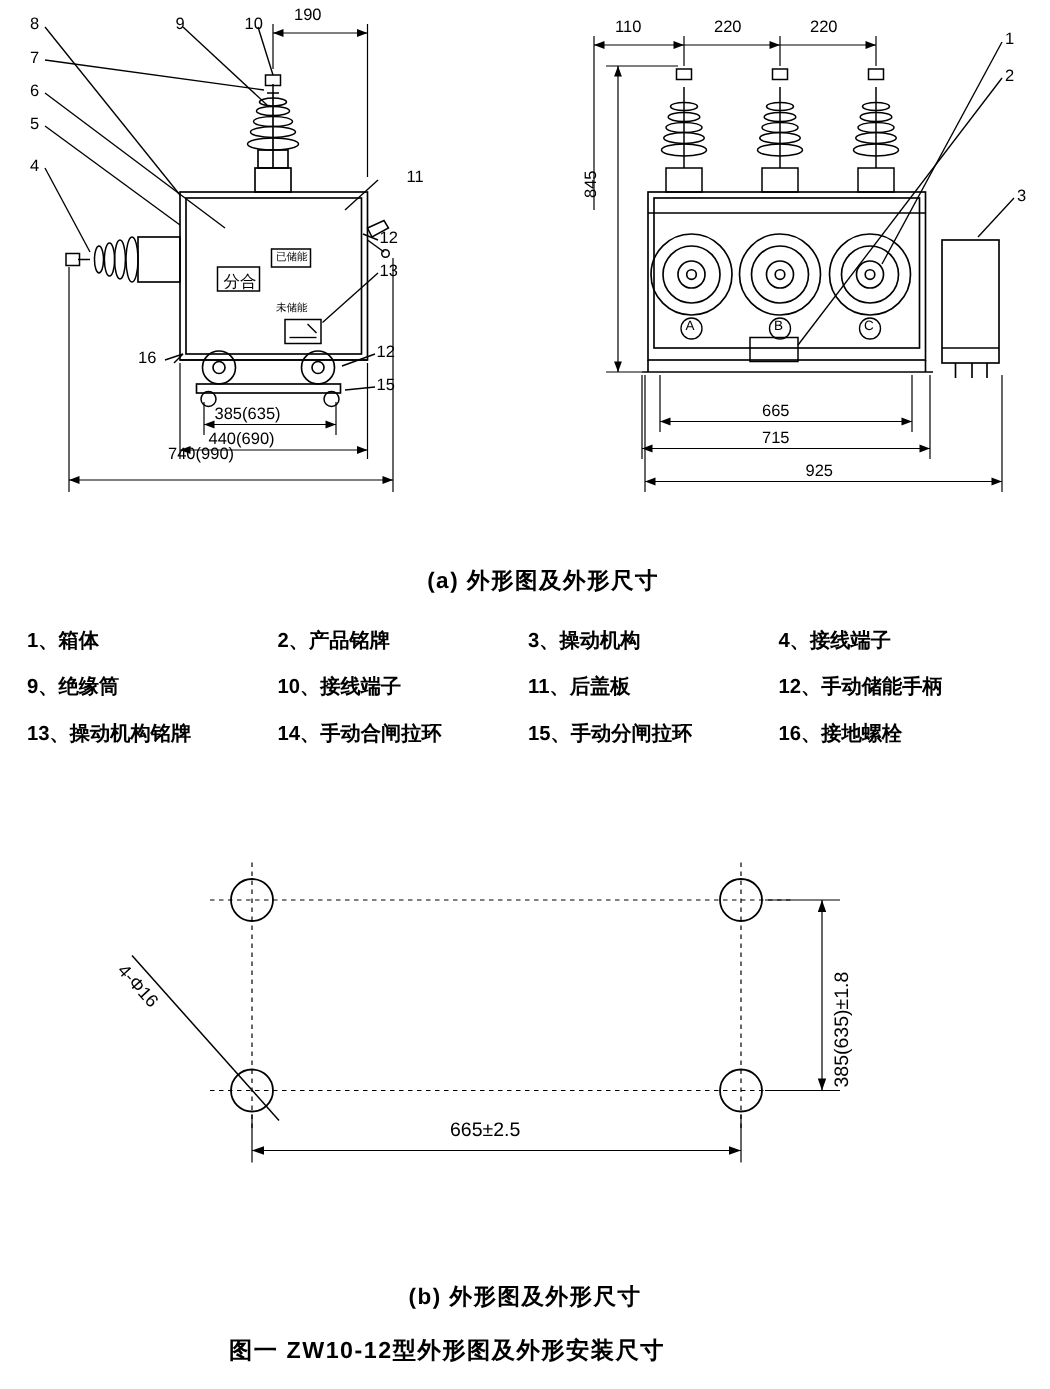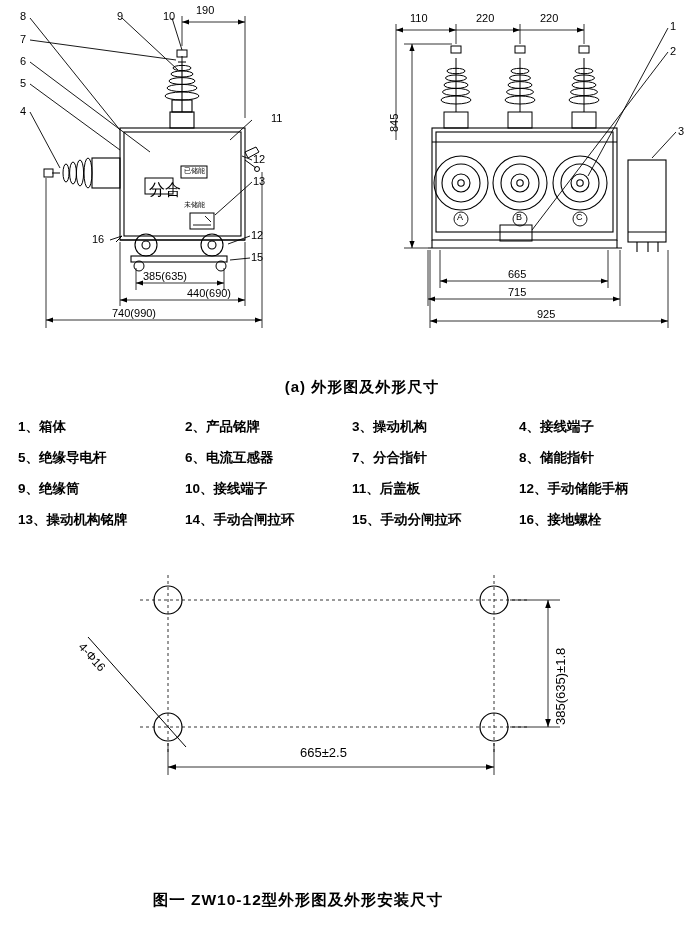--- a/index.html
+++ b/index.html
@@ -272,26 +272,26 @@
   <div class="abs dim" style="left:163px;top:10px;">10</div>
   <div class="abs dim" style="left:253px;top:112px;margin-left:18px;">11</div>
   <div class="abs dim" style="left:253px;top:153px;">12</div>
   <div class="abs dim" style="left:253px;top:175px;">13</div>
   <div class="abs dim" style="left:251px;top:229px;">12</div>
   <div class="abs dim" style="left:251px;top:251px;">15</div>
   <div class="abs dim" style="left:92px;top:233px;">16</div>
 
   <div class="abs dim" style="left:196px;top:4px;">190</div>
   <div class="abs dim" style="left:143px;top:270px;">385(635)</div>
-  <div class="abs dim" style="left:139px;top:287px;margin-left:48px;">440(690)</div>
-  <div class="abs dim" style="left:112px;top:307px;text-align:right;">740(990)</div>
+  <div class="abs dim" style="left:139px;top:287px;">440(690)</div>
+  <div class="abs dim" style="left:112px;top:297px;text-align:right;">740(990)</div>
 
   <div class="abs" style="left:184px;top:166px;font-size:7px;">已储能</div>
   <div class="abs" style="left:184px;top:200px;font-size:7px;">未储能</div>
-  <div class="abs" style="left:149px;top:180px;font-size:16px;">分合</div>
+  <div class="abs" style="left:149px;top:180px;font-size:11px;">分合</div>
 
   <div class="abs dim" style="left:670px;top:20px;">1</div>
   <div class="abs dim" style="left:670px;top:45px;">2</div>
   <div class="abs dim" style="left:678px;top:125px;">3</div>
 
   <div class="abs dim" style="left:410px;top:12px;">110</div>
   <div class="abs dim" style="left:476px;top:12px;">220</div>
   <div class="abs dim" style="left:540px;top:12px;">220</div>
   <div class="abs dim" style="left:388px;top:132px;transform:rotate(-90deg);transform-origin:left top;">845</div>
   <div class="abs dim" style="left:508px;top:268px;text-align:right;">665</div>
@@ -303,26 +303,20 @@
   <div class="abs" style="left:576px;top:212px;font-size:9px;">C</div>
 
   <div class="cap abs" style="left:12px;top:378px;width:700px;">(a)  外形图及外形尺寸</div>
 
   <div class="legend">
     <div class="legend-row">
       <div class="legend-cell">1、箱体</div>
       <div class="legend-cell">2、产品铭牌</div>
       <div class="legend-cell">3、操动机构</div>
       <div class="legend-cell">4、接线端子</div>
-    </div>
-    <div class="legend-row">
-      <div class="legend-cell">5、绝缘导电杆</div>
-      <div class="legend-cell">6、电流互感器</div>
-      <div class="legend-cell">7、分合指针</div>
-      <div class="legend-cell">8、储能指针</div>
     </div>
     <div class="legend-row">
       <div class="legend-cell">9、绝缘筒</div>
       <div class="legend-cell">10、接线端子</div>
       <div class="legend-cell">11、后盖板</div>
       <div class="legend-cell">12、手动储能手柄</div>
     </div>
     <div class="legend-row">
       <div class="legend-cell">13、操动机构铭牌</div>
       <div class="legend-cell">14、手动合闸拉环</div>
@@ -363,16 +357,17 @@
         <path d="M548 45 l-2.8 8 h5.6 z" fill="#000" stroke="none"></path>
         <path d="M548 172 l-2.8 -8 h5.6 z" fill="#000" stroke="none"></path>
       </g>
     </g>
   </svg>
 
   <div class="abs" style="left:86px;top:640px;font-size:12px;transform:rotate(48deg);transform-origin:left top;">4-Φ16</div>
   <div class="abs" style="left:300px;top:745px;font-size:13px;">665±2.5</div>
   <div class="abs" style="left:553px;top:725px;font-size:13px;transform:rotate(-90deg);transform-origin:left top;">385(635)±1.8</div>
 
+  <div class="cap abs" style="left:0;top:855px;width:700px;">(b)  外形图及外形尺寸</div>
 
   <div class="title-final">图一   ZW10-12型外形图及外形安装尺寸</div>
 
 </div>
 
 </body></html>

